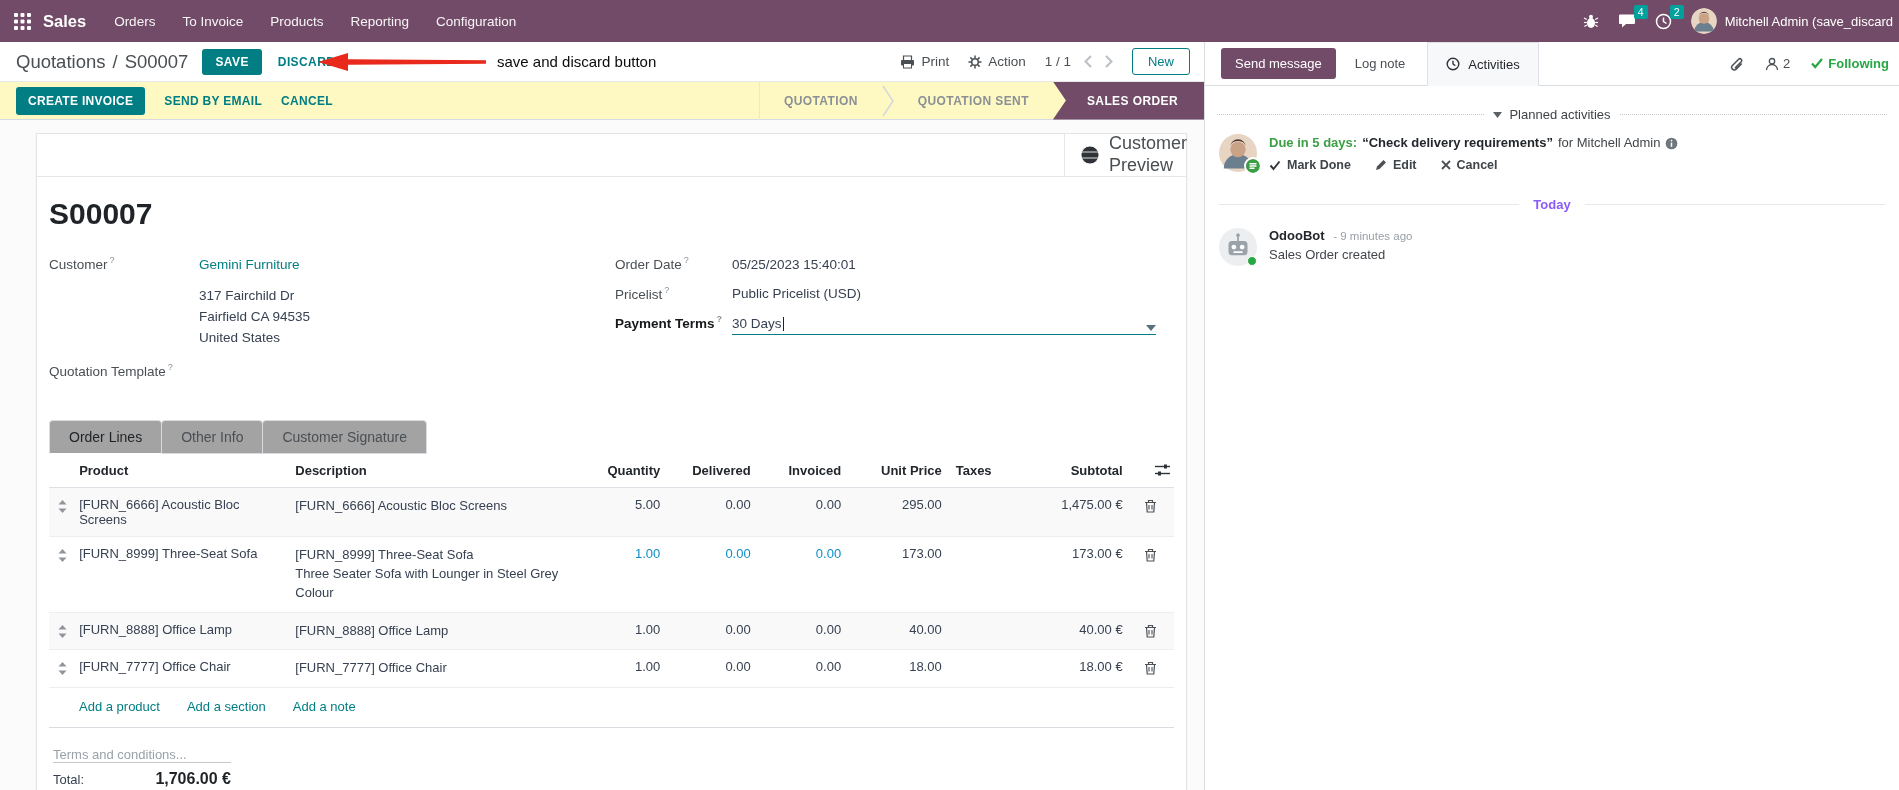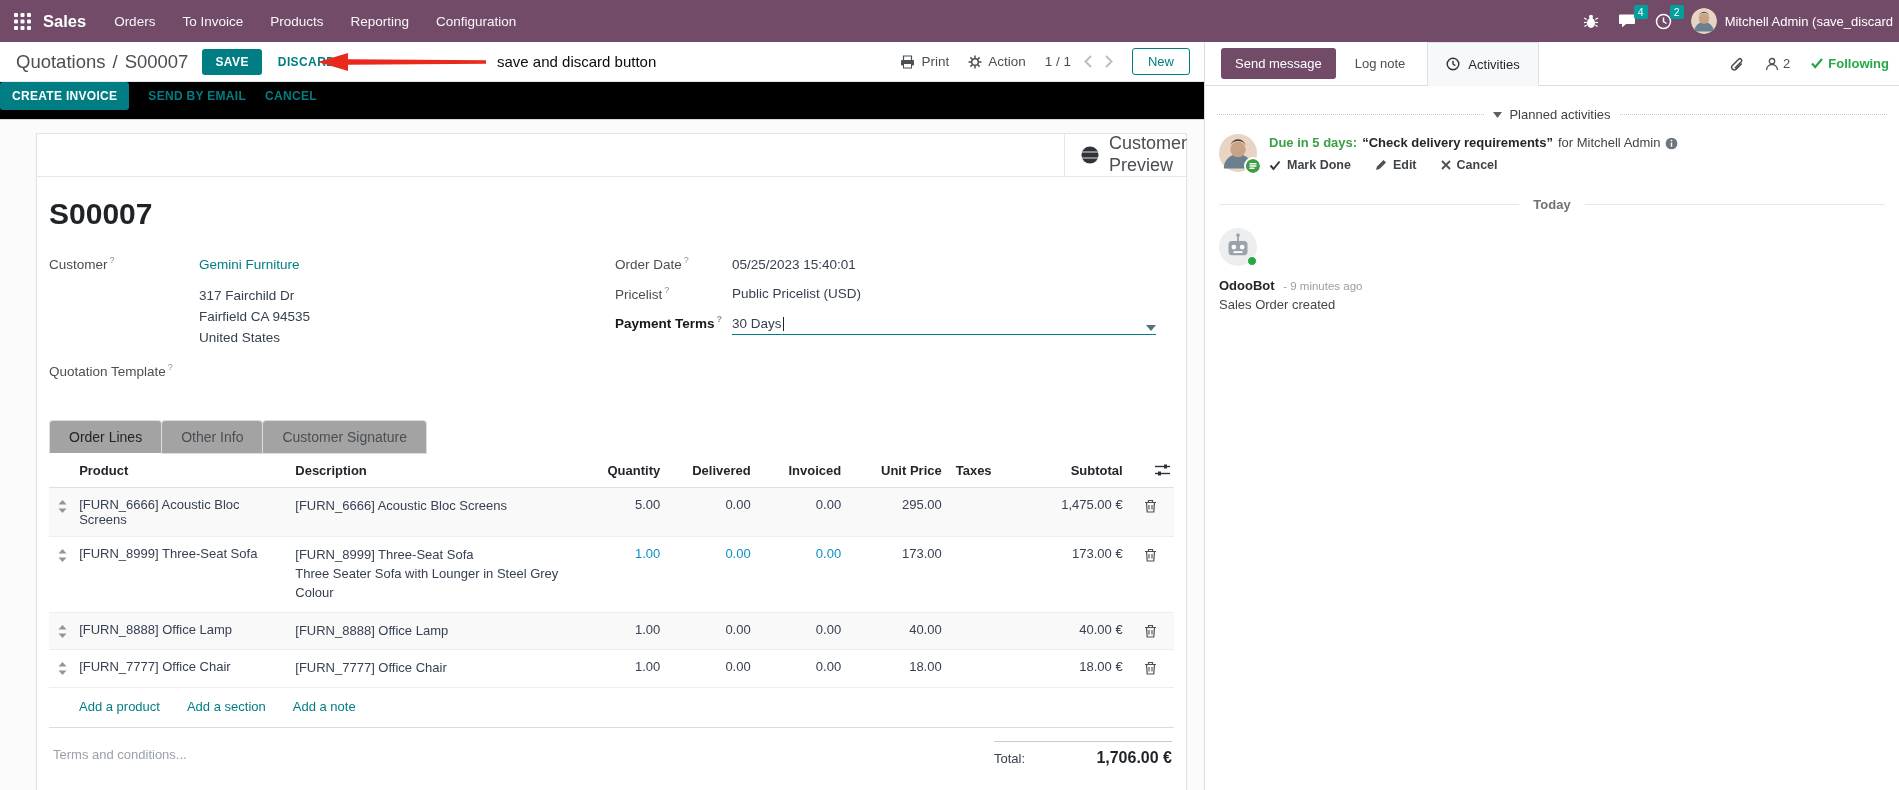--- a/index.html
+++ b/index.html
@@ -36,21 +36,21 @@
   .btn-discard{color:var(--accent-teal);font-size:12px;font-weight:700;letter-spacing:.4px;margin-left:16px;}
   .annotation{position:absolute;left:318px;top:0;height:39px;display:flex;align-items:center;pointer-events:none;}
   .annotation-text{font-size:15px;color:#0b0b0b;margin-left:11px;white-space:nowrap;}
   .cp-right{margin-left:auto;display:flex;align-items:center;gap:19px;font-size:13.5px;color:#4a4f54;}
   .cp-item{display:flex;align-items:center;gap:6px;color:#4a4f54;font-size:13.5px;}
   .pager{display:flex;align-items:center;gap:13px;}
   .pager-val{font-size:13.5px;color:#4a4f54;}
   .btn-new{border:1px solid var(--accent-teal);color:var(--accent-teal);font-size:13px;padding:5px 15px;border-radius:3px;background:#fff;}
 
   
-  .status-row{height:39px;flex:none;display:flex;align-items:flex-start;justify-content:space-between;border-top:1px solid #e6e9ec;border-bottom:1px solid #d5dbe0;background:#000000;}
+  .status-row{height:39px;flex:none;display:flex;align-items:center;justify-content:space-between;border-top:1px solid #e6e9ec;border-bottom:1px solid #d5dbe0;background:#fef9c3;padding-left:16px;}
   .sr-left{display:flex;align-items:center;gap:19px;}
   .btn-primary-sm{background:var(--accent-teal);color:#fff;font-size:12px;font-weight:700;letter-spacing:.3px;padding:7px 12px;border-radius:3px;}
   .btn-flat{color:var(--accent-teal);font-size:12px;font-weight:700;letter-spacing:.3px;}
   .stages{display:flex;align-items:stretch;border-left:1px solid #e3e6ea;}
   .stage{display:flex;align-items:center;padding:0 24px;font-size:12px;font-weight:700;letter-spacing:.4px;color:var(--stage-gray);cursor:pointer;}
   .stage.active{background:var(--brand-purple);color:#fff;padding:0 26px 0 34px;clip-path:polygon(0 0,100% 0,100% 100%,0 100%,13px 50%);}
   .stage-sep{display:flex;align-items:center;}
 
   
   .content{flex:1;background:#fbfbfc;overflow:hidden;}
@@ -87,21 +87,21 @@
   .olines tbody tr:nth-child(odd){background:#f9f9fa;}
   .c-handle{text-align:center;}
   .c-handle svg{margin:3px auto 0;}
   .c-desc div{line-height:1.45;}
   td.edited{color:var(--edited-blue);}
   .c-trash{text-align:center;}
   .c-trash svg{margin:2px auto 0;cursor:pointer;}
   .th-settings svg{margin-left:auto;cursor:pointer;}
   .add-links{display:flex;gap:27px;margin:0 12px;padding:11px 4px 13px 30px;border-bottom:1px solid #d9dde1;font-size:13px;}
   .add-link{color:var(--accent-teal);cursor:pointer;}
-  .sheet-footer{display:flex;justify-content:space-between;align-items:flex-start;padding:13px 14px 0 16px;}
+  .sheet-footer{display:flex;justify-content:space-between;align-items:flex-start;padding:13px 14px 0 16px;flex-direction:column;}
   .terms{color:#9aa1a9;font-size:13px;padding-top:6px;}
   .totals{width:178px;border-top:1px solid #c4c9ce;padding-top:7px;display:flex;justify-content:space-between;align-items:baseline;}
   .total-label{font-size:13px;color:#374151;}
   .total-value{font-size:16px;font-weight:700;color:#1f2327;}
 
   
   .ch-header{height:44px;flex:none;display:flex;align-items:center;border-bottom:1px solid #d9dde1;padding-left:16px;}
   .btn-send{background:var(--brand-purple);color:#fff;font-size:13px;padding:8px 14px;border-radius:3px;}
   .btn-lognote{color:#4a4f54;font-size:13px;margin-left:19px;}
   .activities-tab{align-self:stretch;display:flex;align-items:center;gap:8px;margin-left:22px;margin-bottom:-1px;padding:0 18px;background:#f7f8fa;border:1px solid #dde1e5;border-bottom:1px solid #f7f8fa;font-size:13px;color:#23272b;z-index:2;}
@@ -114,23 +114,23 @@
   .activity-item{display:flex;gap:12px;padding:9px 14px 0;}
   .av-wrap{position:relative;width:38px;height:38px;flex:none;}
   .avatar-md{width:38px;height:38px;border-radius:50%;overflow:hidden;}
   .av-badge{position:absolute;right:-5px;bottom:-3px;width:18px;height:18px;border-radius:50%;border:2px solid #fff;overflow:hidden;}
   .online-dot{position:absolute;right:0;bottom:0;width:10px;height:10px;border-radius:50%;background:var(--success-green);border:1.5px solid #fff;}
   .act-line1{font-size:13px;color:#42464b;line-height:1.4;display:flex;align-items:center;gap:5px;flex-wrap:wrap;}
   .act-due{color:var(--activity-green);font-weight:700;}
   .act-summary{color:#23272b;font-weight:700;}
   .act-actions{display:flex;gap:24px;margin-top:6px;font-size:12.5px;font-weight:600;color:#3f4449;}
   .act-action{display:flex;align-items:center;gap:6px;cursor:pointer;}
-  .today-divider{display:flex;align-items:center;gap:14px;margin:25px 14px 5px;color:#737373;font-size:13px;font-weight:600;}
+  .today-divider{display:flex;align-items:center;gap:14px;margin:25px 14px 5px;color:#8b5cf6;font-size:13px;font-weight:600;}
   .today-divider::before,.today-divider::after{content:"";flex:1;border-top:1px solid #e6e9ec;}
-  .message-item{display:flex;gap:12px;padding:11px 14px;flex-direction:column;}
+  .message-item{display:flex;gap:12px;padding:11px 14px;}
   .msg-head{font-size:13px;}
   .msg-author{font-weight:700;color:#23272b;}
   .msg-time{color:#98a0a8;font-size:11.5px;margin-left:5px;}
   .msg-body{font-size:13px;color:#42464b;margin-top:4px;}
 </style>
 </head>
 <body>
 
 <header class="topbar">
   <div class="tb-left">
@@ -263,20 +263,30 @@
         <button class="btn-new">New</button>
       </div>
     </div>
 
     <div class="status-row">
       <div class="sr-left">
           <button class="btn-primary-sm">CREATE INVOICE</button>
           <button class="btn-flat">SEND BY EMAIL</button>
           <button class="btn-flat">CANCEL</button>
         </div>
+      <div class="stages">
+          <span class="stage">QUOTATION</span>
+          <span class="stage-sep">
+            <svg width="12" height="38" viewBox="0 0 12 38">
+              <path d="M1 4 L11 19 L1 34" fill="none" stroke="#d3d7db" stroke-width="1.5"></path>
+            </svg>
+          </span>
+          <span class="stage">QUOTATION SENT</span>
+          <span class="stage active">SALES ORDER</span>
+        </div>
     </div>
 
     <div class="content">
       <div class="sheet">
 
         <div class="btn-area">
           <button class="preview-btn">
             <span>
                 <svg width="20" height="20" viewBox="0 0 20 20">
                   <circle cx="10" cy="10" r="9" fill="#2f3338"></circle>

